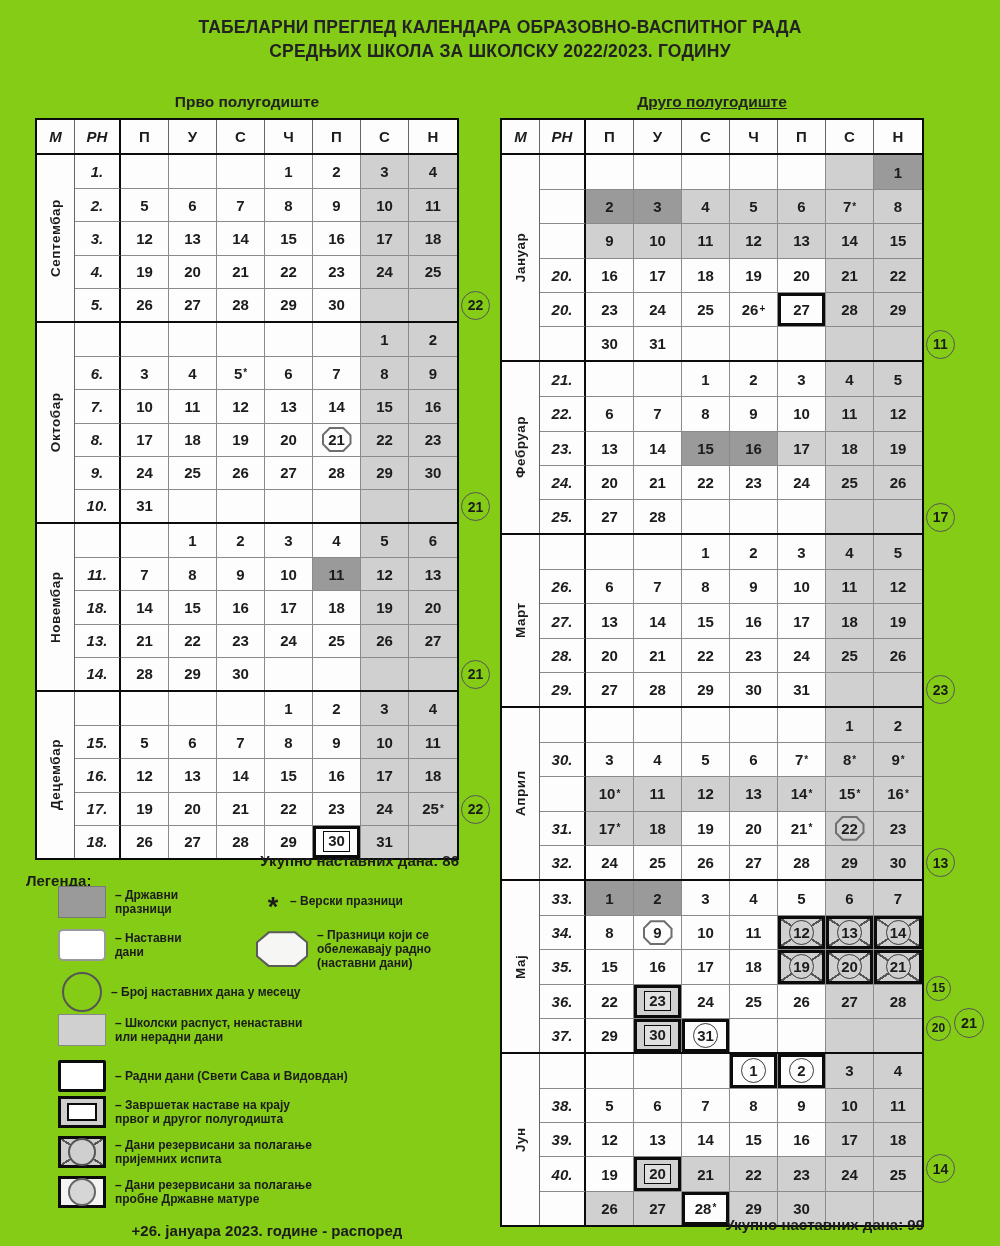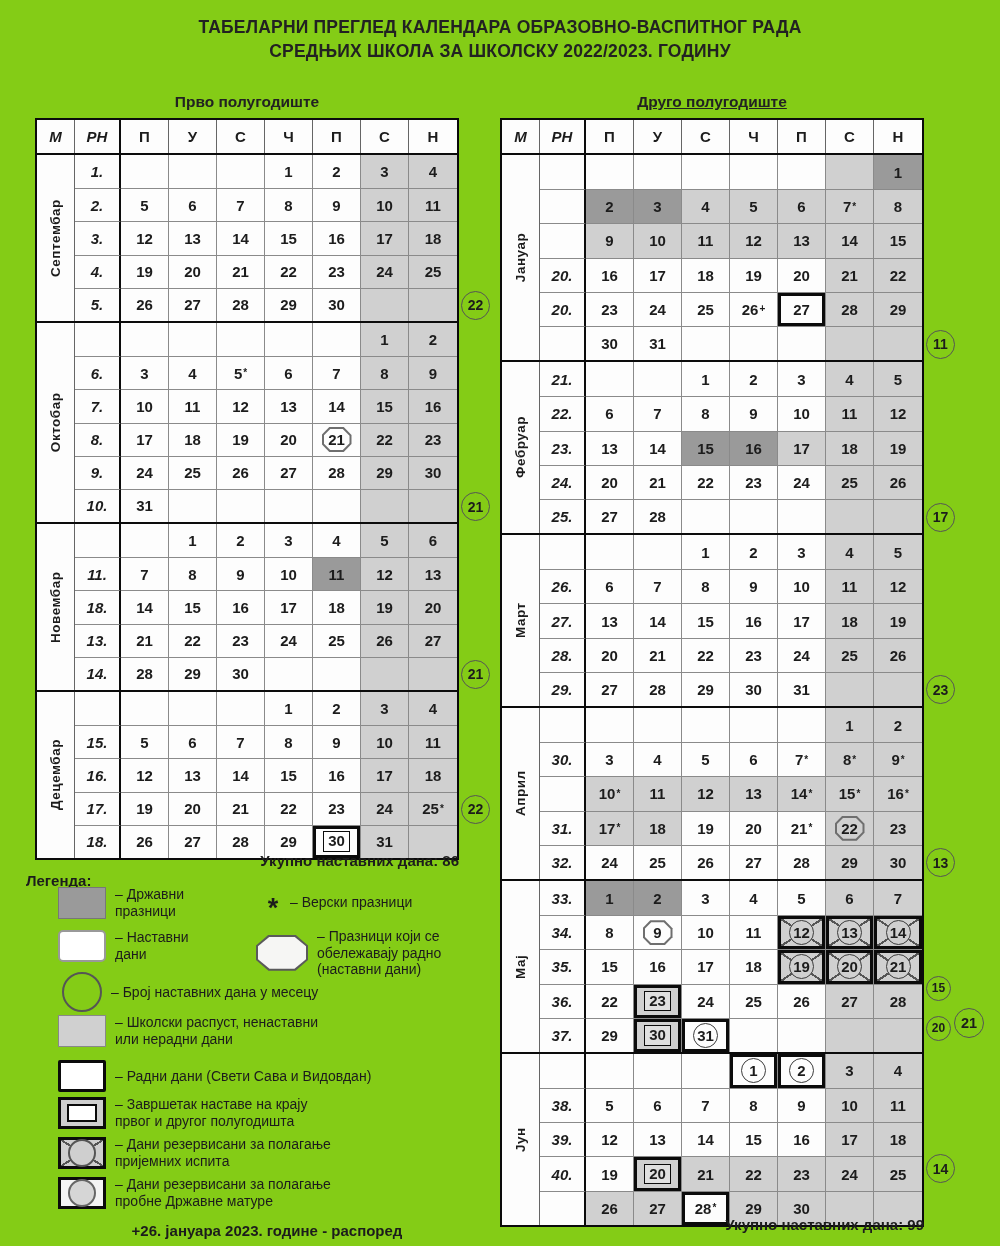--- a/index.html
+++ b/index.html
@@ -72,21 +72,21 @@
 
   
   .total{position:absolute;width:424px;text-align:right;font-weight:700;font-size:15px;}
   .total0{left:35px;top:852px;}
   .total1{left:500px;top:1216px;}
 
   
   #legend{position:absolute;left:22px;top:872px;width:474px;height:374px;}
   .lg-head{position:absolute;left:4px;top:0;font-weight:700;font-size:15px;}
   .li{position:absolute;display:flex;align-items:center;gap:9px;}
-  .li .lab{font-weight:400;font-size:14px;line-height:1.18;white-space:pre-line;}
+  .li .lab{font-weight:700;font-size:12px;line-height:1.18;white-space:pre-line;}
   .sw{width:48px;height:32px;box-sizing:border-box;flex:0 0 auto;}
   .sdark{background:#9a9a9a;border:1px solid #777;}
   .swhite{background:#fff;border:2px solid #999;border-radius:5px;}
   .sgrey{background:#d0d0d0;border:1px solid #888;}
   .sthick{background:#fff;border:3.5px solid #0b0b0b;border-radius:2px;}
   .sdouble{background:#cfcfcf;border:3px solid #0b0b0b;display:flex;align-items:center;justify-content:center;}
   .sdouble span{width:26px;height:14px;border:2.5px solid #0b0b0b;background:#fff;}
   .sexam{position:relative;background:#cfcfcf;border:3px solid #0b0b0b;display:flex;align-items:center;justify-content:center;}
   .sexam::before{content:"";position:absolute;inset:0;
      background:

